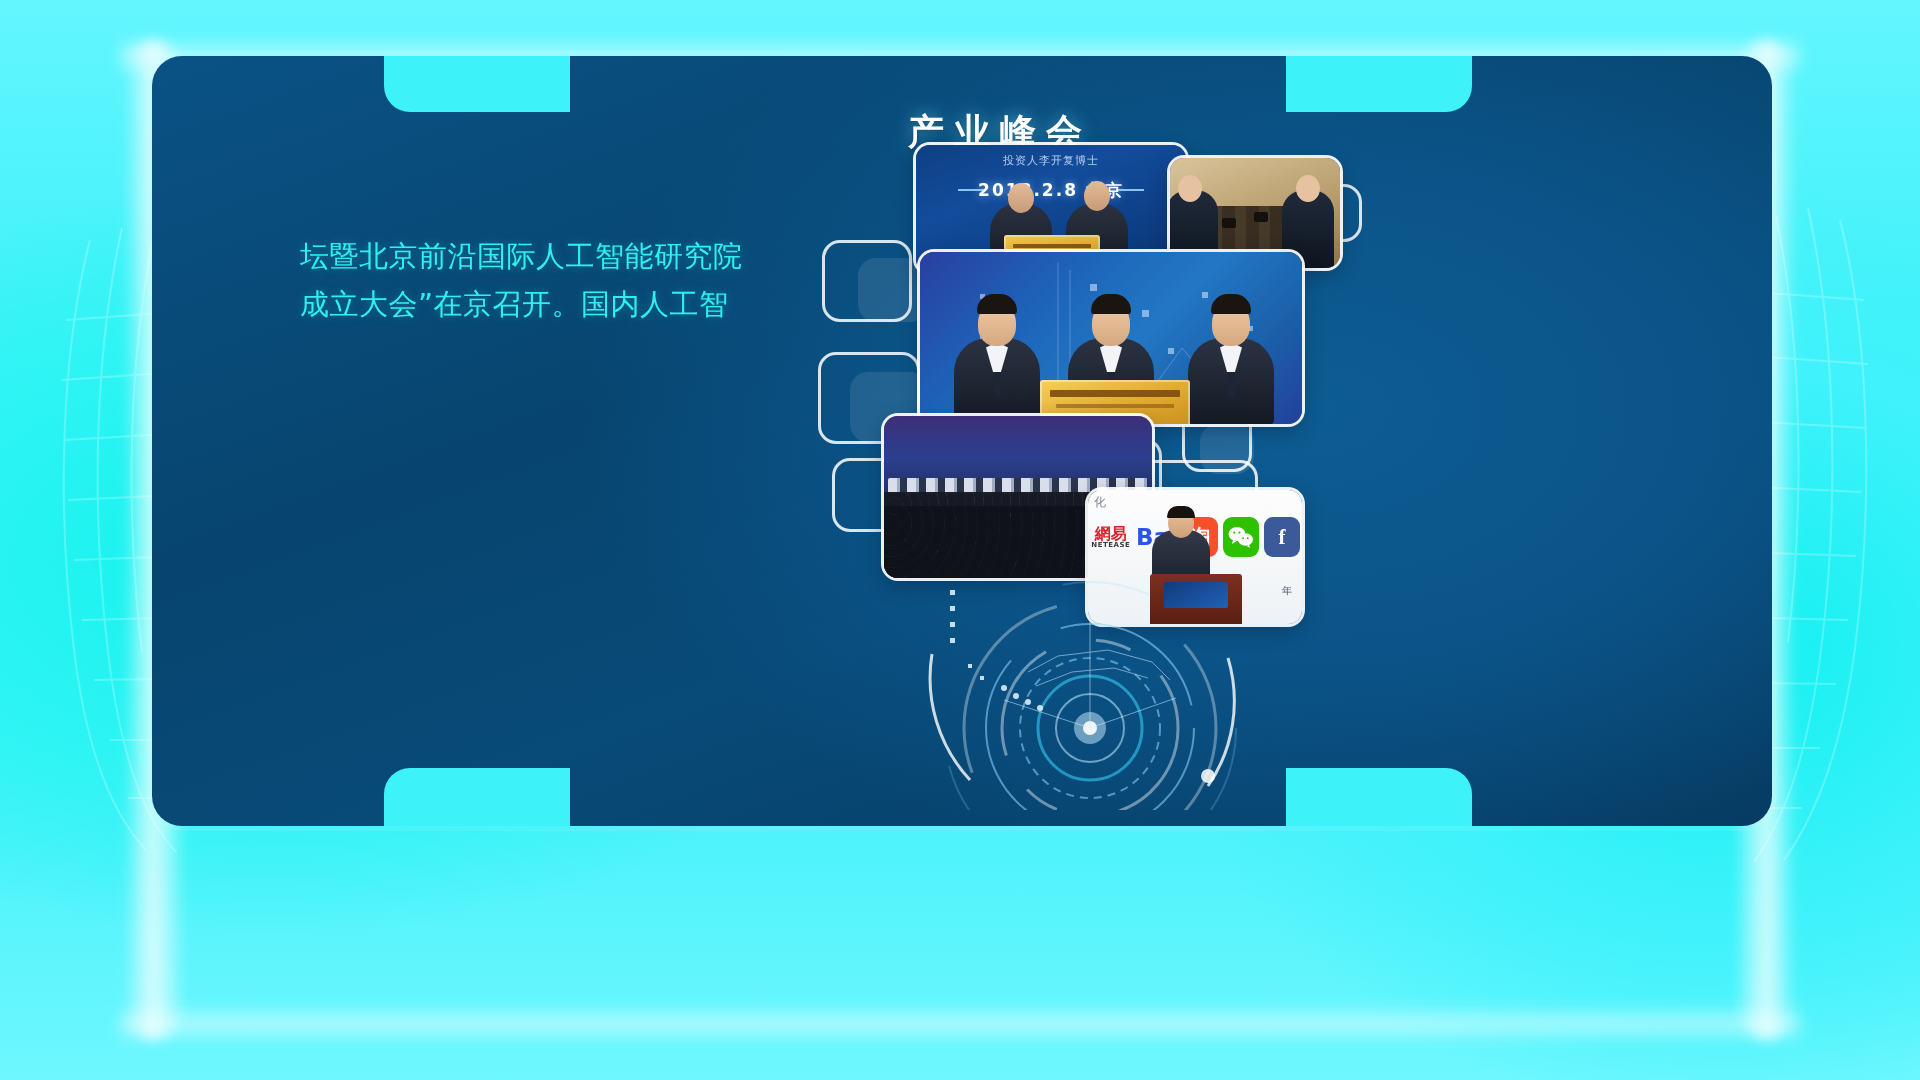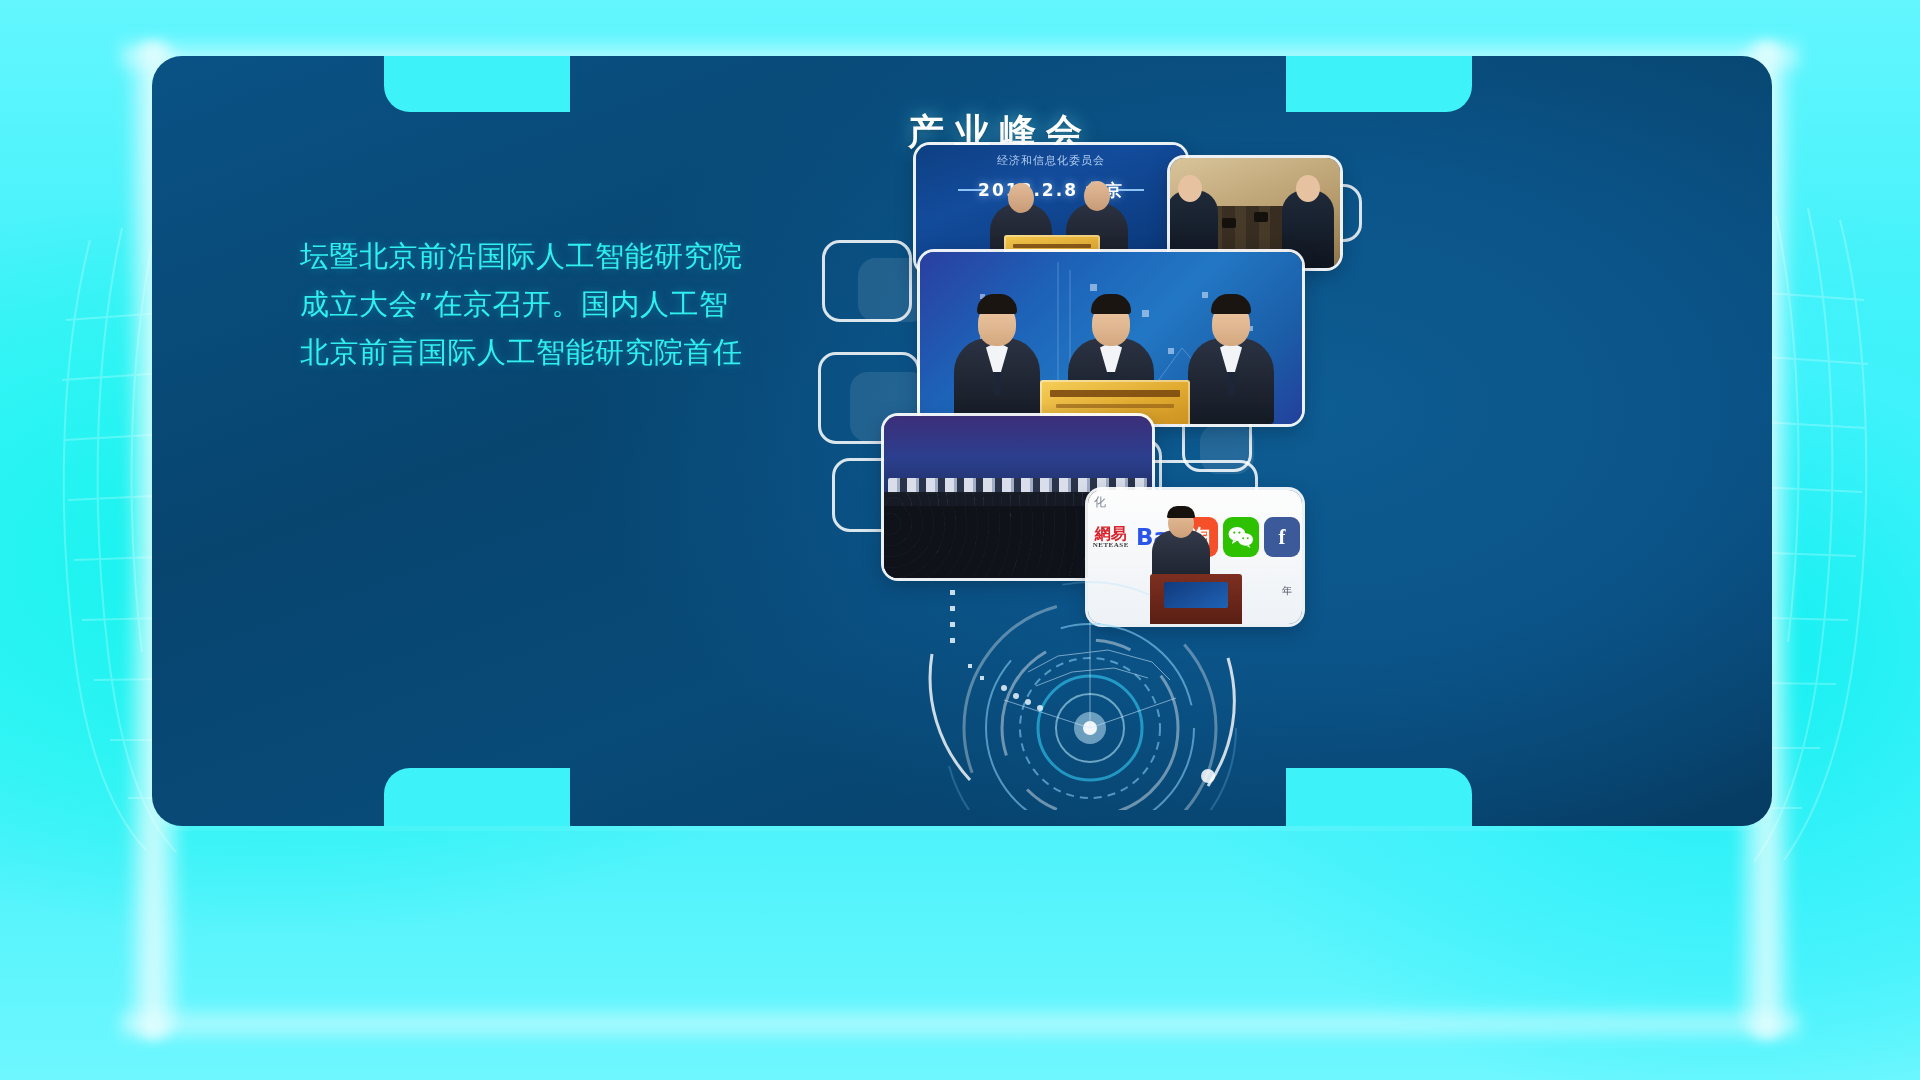--- a/index.html
+++ b/index.html
@@ -155,21 +155,21 @@
     background:repeating-radial-gradient(circle at 14px 18px,#0f1219 0 10px,rgba(0,0,0,0) 11px);}
 
   
   .p5{left:270px;top:350px;width:214px;height:134px;}
   .p5 .wall{position:absolute;inset:0;background:linear-gradient(180deg,#fdfdfd,#eef2f6);}
   .p5 .logos{position:absolute;left:2px;right:2px;top:24px;height:46px;display:flex;gap:5px;align-items:center;}
   .p5 .lg{width:40px;height:40px;border-radius:9px;display:flex;align-items:center;justify-content:center;
     font-size:21px;font-weight:700;color:#fff;}
   .p5 .netease{width:46px;height:40px;color:#d9232c;font-size:16px;font-weight:700;line-height:1;
     display:flex;flex-direction:column;align-items:center;justify-content:center;}
-  .p5 .netease small{font-size:7px;letter-spacing:.5px;color:#3a3a3a;font-family:Liberation Serif, serif;}
+  .p5 .netease small{font-size:7px;letter-spacing:.5px;color:#3a3a3a;}
   .p5 .baidu{background:none;color:#2b55e8;font-size:23px;}
   .p5 .taobao{background:#f5502a;}
   .p5 .wechat{background:#2dc100;}
   .p5 .fb{background:#3c5a99;font-family:"Liberation Serif",serif;}
   .p5 .podium{position:absolute;left:62px;bottom:0;width:92px;height:50px;border-radius:3px 3px 0 0;
     background:linear-gradient(180deg,#7d2f20,#5a1f13);}
   .p5 .podium .pl{position:absolute;left:14px;right:14px;top:8px;height:26px;border-radius:2px;
     background:linear-gradient(150deg,#123a7d,#1f62b5);}
   .p5 .spk{position:absolute;left:64px;bottom:38px;width:58px;height:56px;border-radius:22px 22px 2px 2px;
     background:linear-gradient(180deg,#333a4a,#1a1f2b);}
@@ -226,42 +226,41 @@
     <div class="notch notch-br"></div>
   </div>
 
   <div class="title">
     <span>产业峰会</span>
   </div>
 
   <div class="body-copy">
     <p>坛暨北京前沿国际人工智能研究院</p>
     <p>成立大会”在京召开。国内人工智</p>
-    <p>北京前言国际人工智能研究院首任</p>
   </div>
 
   <div class="collage">
 
     <div class="outline" style="left:4px;  top:100px; width:84px;  height:76px;"></div>
     <div class="outlinef" style="left:40px; top:118px; width:70px;  height:64px;"></div>
     <div class="outline" style="left:278px;top:20px;  width:62px;  height:56px;"></div>
     <div class="outlinef" style="left:296px;top:36px;  width:52px;  height:48px;"></div>
     <div class="outline" style="left:0px;  top:212px; width:96px;  height:86px;"></div>
     <div class="outlinef" style="left:32px; top:232px; width:78px;  height:70px;"></div>
     <div class="outline" style="left:14px; top:318px; width:76px;  height:68px;"></div>
     <div class="outline" style="left:364px;top:268px; width:64px;  height:58px;"></div>
     <div class="outlinef" style="left:382px;top:284px; width:54px;  height:50px;"></div>
     <div class="outline" style="left:272px;top:298px; width:66px;  height:60px;"></div>
     <div class="outline" style="left:480px;top:44px;  width:58px;  height:52px;"></div>
     <div class="outlinef" style="left:266px;top:140px; width:74px;  height:66px;"></div>
     <div class="outline" style="left:254px;top:320px; width:180px; height:72px;"></div>
 
     <div class="photo p1">
       <div class="sky"></div>
-      <div class="hdr">经济和信息化委员会</div>
+      <div class="hdr">投资人李开复博士</div>
       <div class="rule" style="left:42px;"></div>
       <div class="rule" style="right:42px;"></div>
       <div class="yr">2018.2.8 北京</div>
       <div class="suit" style="left:74px;"></div>
       <div class="head" style="left:92px;bottom:60px;"></div>
       <div class="suit" style="left:150px;"></div>
       <div class="head" style="left:168px;bottom:62px;"></div>
       <div class="plaque">
           <i></i>
           <i class="s"></i>

